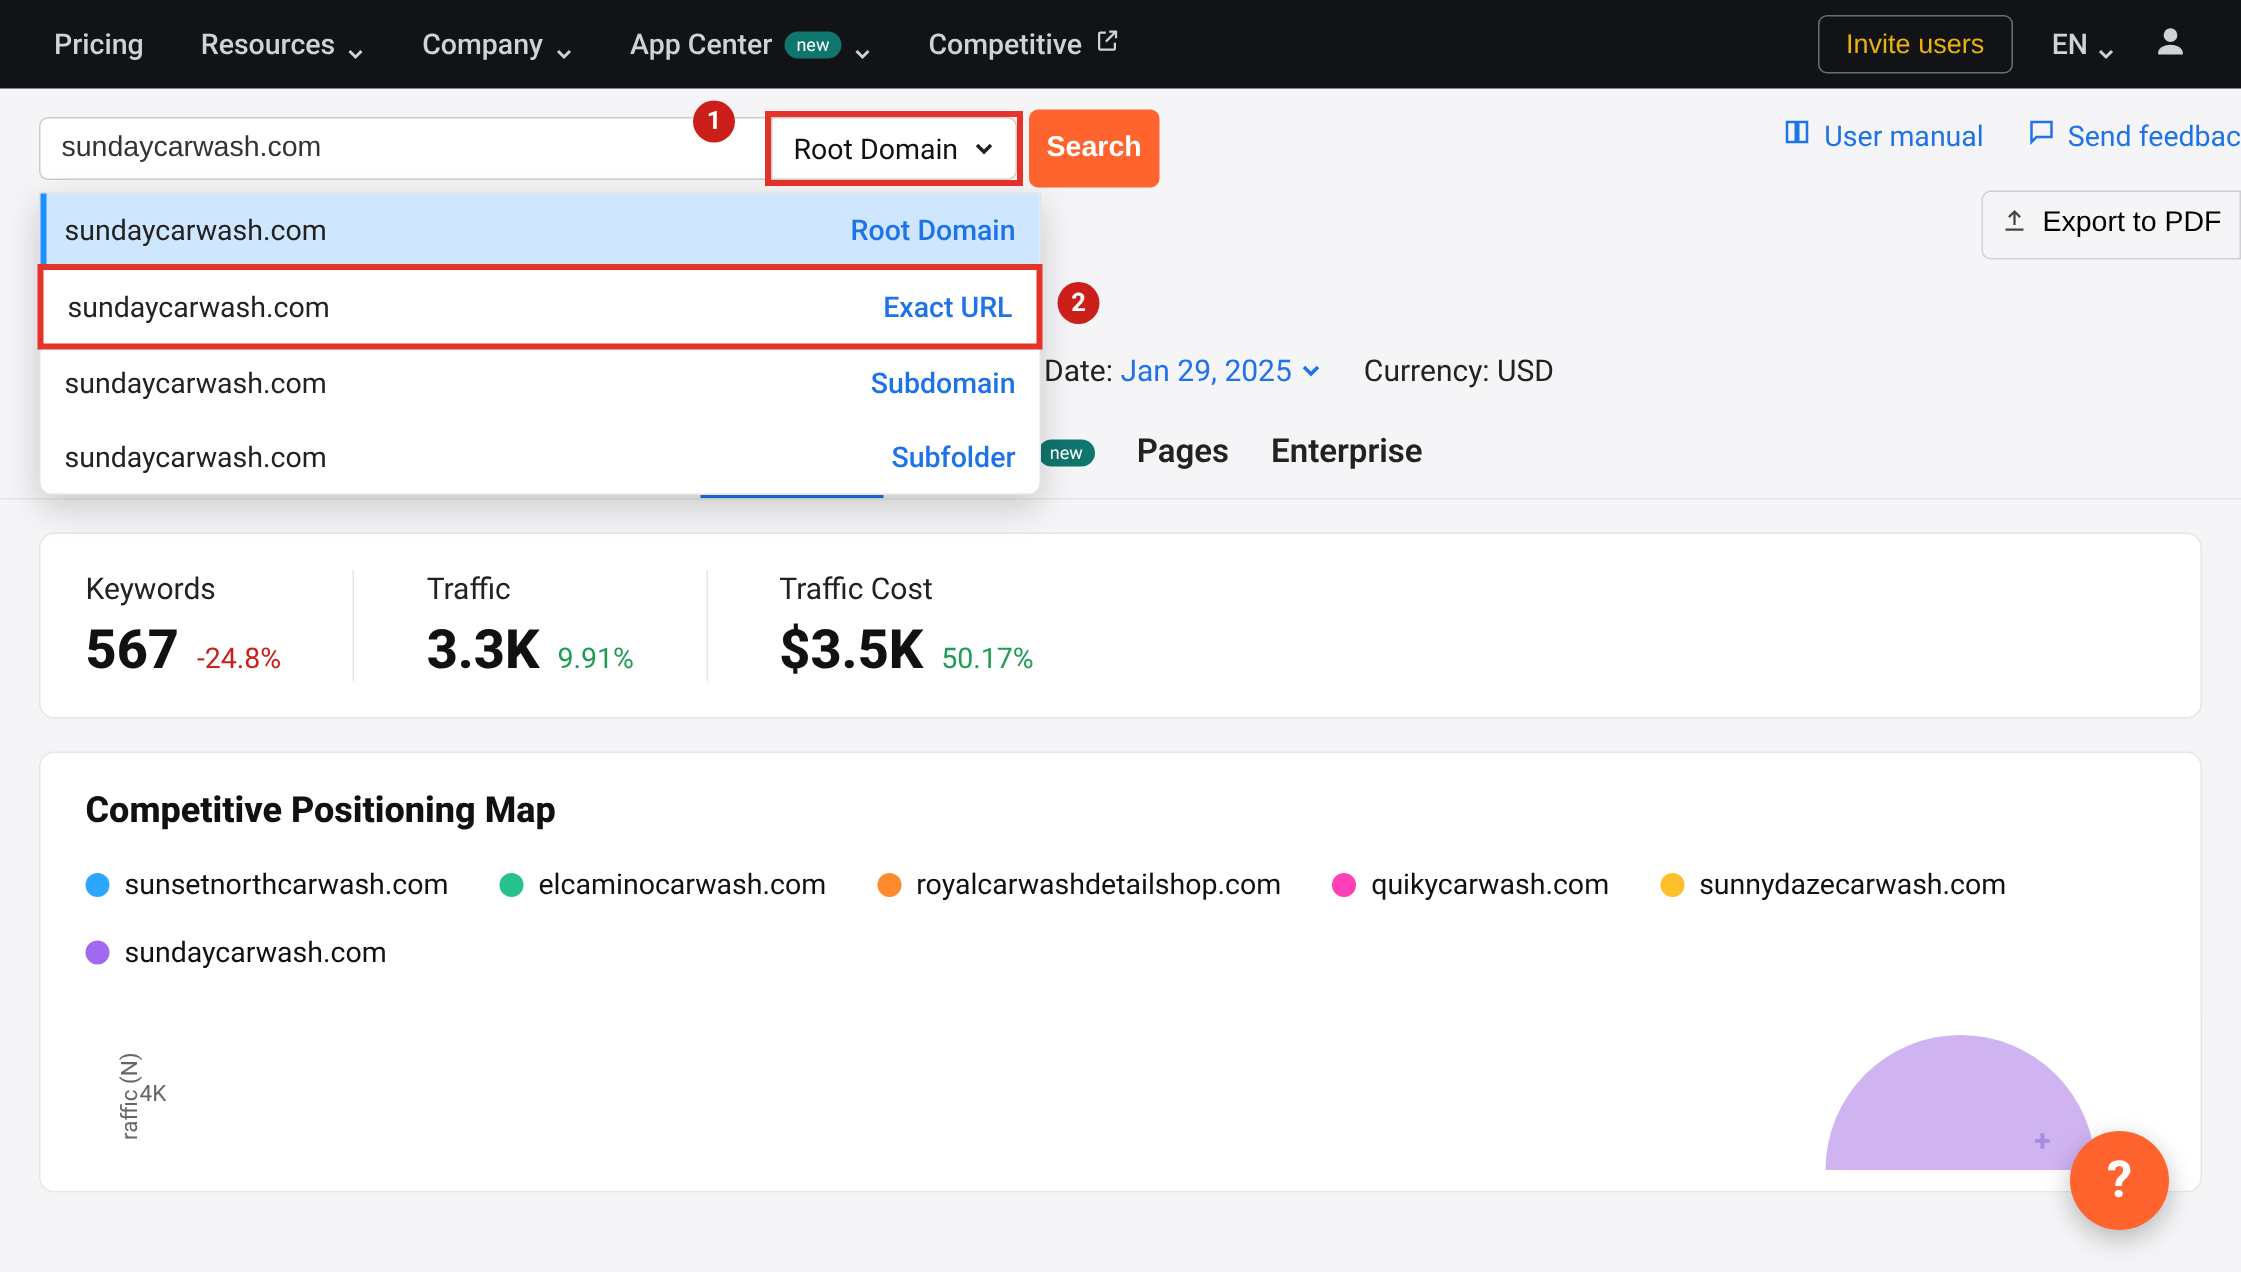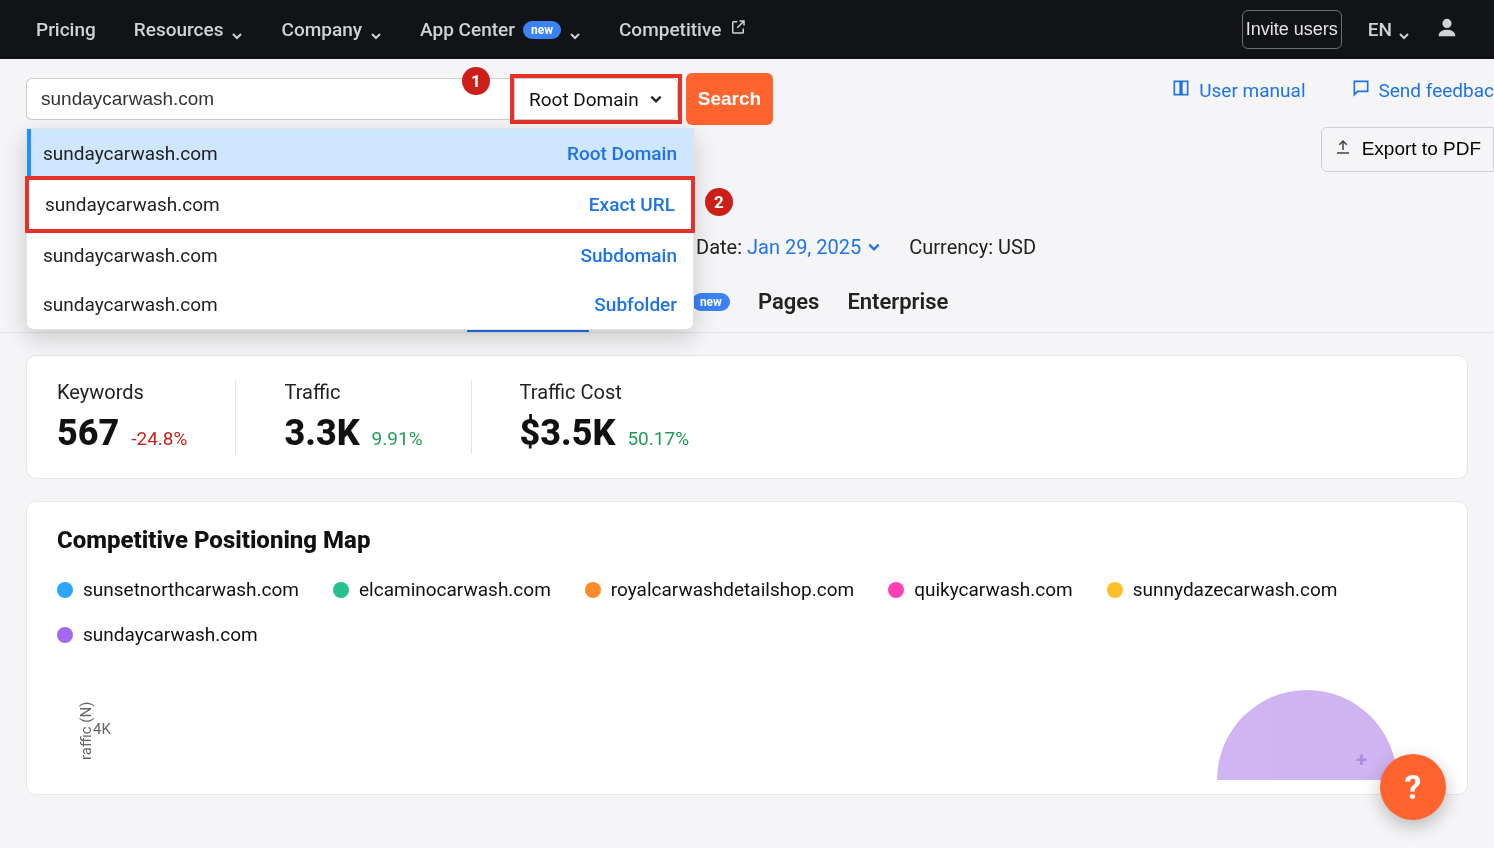--- a/index.html
+++ b/index.html
@@ -3,23 +3,23 @@
 <meta charset="utf-8">
 <style>
   * { box-sizing: border-box; margin: 0; padding: 0; }
   body { font-family: -apple-system, BlinkMacSystemFont, "Segoe UI", Roboto, Arial, sans-serif; background: #f5f5f7; color: #111; width: 1494px; }
   
   
   .topnav { background: #111317; height: 59px; display: flex; align-items: center; padding: 0 36px; gap: 38px; }
   .topnav .nav-item { color: #d0d2d6; font-size: 19px; font-weight: 500; display: inline-flex; align-items: center; gap: 8px; cursor: pointer; }
   .chev { width: 12px; height: 12px; display: inline-block; }
   .chev svg { stroke: #d0d2d6; }
-  .badge-new { background: #3b82f6; color: #fff; font-size: 12px; font-weight: 700; padding: 2px 8px; border-radius: 10px; }
+  .badge-new { background: #0f766e; color: #fff; font-size: 12px; font-weight: 400; padding: 2px 8px; border-radius: 10px; }
   .topnav .right { margin-left: auto; display: flex; align-items: center; gap: 26px; }
-  .invite-btn { border: 1.5px solid #6b6e76; border-radius: 6px; padding: 8px 3px; color: #e5e5e5; font-size: 18px; font-weight: 500; cursor: pointer; background: transparent; }
+  .invite-btn { border: 1.5px solid #6b6e76; border-radius: 6px; padding: 8px 18px; color: #eab308; font-size: 18px; font-weight: 500; cursor: pointer; background: transparent; }
   .lang { color: #d0d2d6; font-size: 19px; font-weight: 500; display: flex; align-items: center; gap: 6px; cursor: pointer; }
   .user-icon { width: 22px; height: 22px; fill: #d0d2d6; }
 
   
   .search-row { padding: 14px 26px 0 26px; display: flex; align-items: center; gap: 0; position: relative; }
   .search-input { width: 484px; height: 42px; border: 1.5px solid #ccc; border-right: none; border-radius: 6px 0 0 6px; padding: 0 14px; font-size: 19px; color: #333; outline: none; }
   .scope-select { height: 42px; border: 1.5px solid #ccc; border-radius: 0 6px 6px 0; padding: 0 14px; display: flex; align-items: center; gap: 10px; font-size: 19px; cursor: pointer; background: #fff; position: relative; }
   .scope-wrap { border: 4px solid #e6332a; display:inline-flex; }
   .search-btn { margin-left: 4px; background: #ff642e; color: #fff; border: none; border-radius: 6px; padding: 0 12px; height: 52px; font-size: 19px; font-weight: 600; cursor: pointer; }
   .anno-badge { position: absolute; width: 28px; height: 28px; border-radius: 50%; background: #cc1f1a; color:#fff; font-weight:700; display:flex; align-items:center; justify-content:center; font-size:17px; z-index: 60; }
@@ -27,21 +27,21 @@
   
   .dropdown { position: absolute; top: 128px; left: 26px; width: 668px; background: #fff; border-radius: 0 0 8px 8px; box-shadow: 0 8px 24px rgba(0,0,0,.18); border: 1px solid #e3e3e3; z-index: 50; overflow:visible; }
   .dd-item { display: flex; justify-content: space-between; align-items: center; padding: 13px 16px; font-size: 19px; cursor: pointer; }
   .dd-item.active { background: #cfe6ff; border-left: 4px solid #1e90ff; padding-left:12px; }
   .dd-item .domain { color: #222; }
   .dd-item .type { color: #1e73e8; font-weight: 500; }
   .dd-highlight { border: 4px solid #e6332a; margin: -2px; position: relative; }
 
   
   .toolbox { position: absolute; right: 0; top: 78px; padding-right: 0; display:flex; flex-direction:column; align-items:flex-end; gap:10px; }
-  .tool-links { display:flex; gap:45px; padding-right: 0; }
+  .tool-links { display:flex; gap:28px; padding-right: 0; }
   .tool-link { color:#1e73e8; font-size:19px; display:flex; align-items:center; gap:8px; cursor:pointer; }
   .export-btn { margin-top: 14px; border:1px solid #d0d0d4; background:#f5f5f7; border-radius:6px 0 0 6px; padding:10px 12px; font-size:19px; display:flex; gap:10px; cursor:pointer; }
 
   
   .filters-row { margin-top: 110px; padding: 0 0 0 26px; font-size:20px; color:#222; display:flex; align-items:center; gap:28px; }
   .filters-row .kv .label { color:#222; }
   .filters-row .link { color:#1e73e8; cursor:pointer; display:inline-flex; align-items:center; gap:6px; }
 
   
   .tabs { display:flex; gap:28px; padding: 30px 26px 0 26px; border-bottom:1px solid #e3e3e6; font-size:22px; font-weight:600; }

